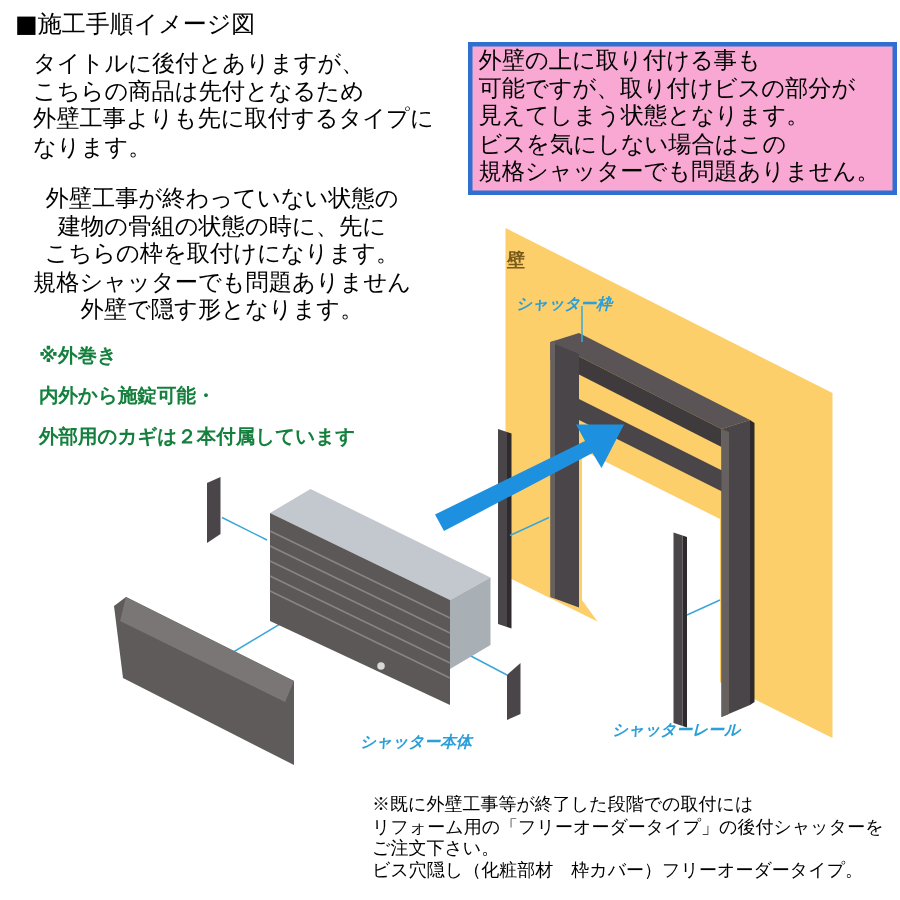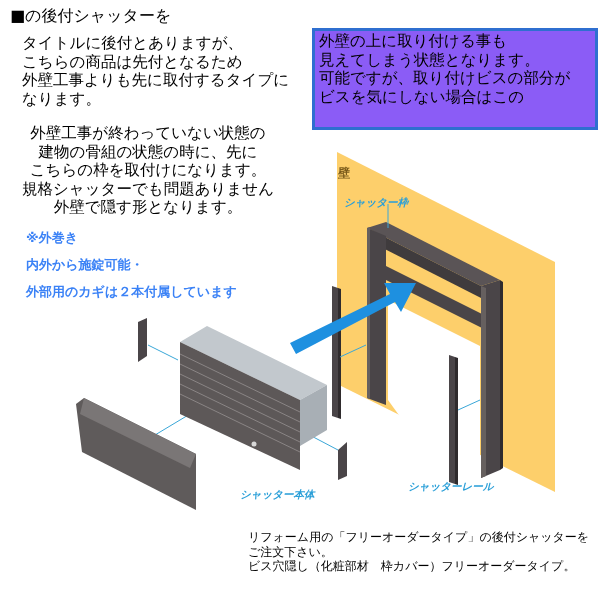--- a/index.html
+++ b/index.html
@@ -1,25 +1,25 @@
 <!DOCTYPE html>
 <html><head>
   <meta charset="utf-8">
   <style>
     html, body { margin: 0; padding: 0; background: #ffffff; }
     body { width: 600px; height: 600px; position: relative; overflow: hidden;
            font-family: "DejaVu Sans", "Liberation Sans", sans-serif; color: #000; }
     .abs { position: absolute; }
     .title { left: 10px; top: 6px; font-size: 16px; line-height: 20px; white-space: nowrap; }
     .intro { left: 22px; top: 34px; font-size: 15.5px; line-height: 18.5px; }
-    .intro div, .para2 div, .note div, .footnote div { white-space: nowrap; }
+    .intro div, .para2 div, .note div, .footnote div { white-space: nowrap; font-family: Liberation Mono, monospace; }
     .para2 { left: 22px; top: 124px; font-size: 15.5px; line-height: 18.5px; text-align: center; }
     .note { left: 312px; top: 28px; width: 274px; height: 95px; border: 3px solid #2f6fd0;
-            padding: 1px 2px 0 4px; font-size: 15.5px; line-height: 18.6px; background: #8b5cf6; }
-    .features { left: 26px; top: 224px; color: #3b82f6; font-weight: bold; font-size: 13px; line-height: 27px; }
+            padding: 1px 2px 0 4px; font-size: 15.5px; line-height: 18.6px; background: #f9a8d4; }
+    .features { left: 26px; top: 224px; color: #15803d; font-weight: bold; font-size: 13px; line-height: 27px; }
     .features div { white-space: nowrap; }
     .footnote { left: 248px; top: 530px; font-size: 12px; line-height: 14.5px; }
     .lbl { color: #2a9fd8; font-size: 10.5px; font-weight: bold; white-space: nowrap; font-style: italic; }
     .wall-lbl { color: #7a5a1a; font-size: 12px; font-weight: bold; }
     svg.illus { position: absolute; left: 0; top: 0; }
   </style>
 </head>
 <body>
 
 <svg class="illus" width="600" height="600" viewBox="0 0 600 600">
@@ -82,52 +82,54 @@
   </g>
 
   <polygon points="338,450 347,442 347,476 338,480" fill="#4a4548"></polygon>
 
   <g>
     <polygon points="76,404 84,398 196,454 196,510 82,452" fill="#5f5b5b"></polygon>
     <polygon points="84,398 196,454 190,468 80,414" fill="#7a7676"></polygon>
   </g>
 </svg>
 
-<div class="abs title">■の後付シャッターを</div>
+<div class="abs title">■施工手順イメージ図</div>
 
 <div class="abs intro">
   <div>タイトルに後付とありますが、</div>
   <div>こちらの商品は先付となるため</div>
   <div>外壁工事よりも先に取付するタイプに</div>
   <div>なります。</div>
 </div>
 
 <div class="abs para2">
   <div>外壁工事が終わっていない状態の</div>
   <div>建物の骨組の状態の時に、先に</div>
   <div>こちらの枠を取付けになります。</div>
   <div>規格シャッターでも問題ありません</div>
   <div>外壁で隠す形となります。</div>
 </div>
 
 <div class="abs note">
   <div>外壁の上に取り付ける事も</div>
+  <div>可能ですが、取り付けビスの部分が</div>
   <div>見えてしまう状態となります。</div>
-  <div>可能ですが、取り付けビスの部分が</div>
   <div>ビスを気にしない場合はこの</div>
+  <div>規格シャッターでも問題ありません。</div>
 </div>
 
 <div class="abs features">
   <div>※外巻き</div>
   <div>内外から施錠可能・</div>
   <div>外部用のカギは２本付属しています</div>
 </div>
 
 <div class="abs wall-lbl" style="left:338px; top:165px;">壁</div>
 <div class="abs lbl" style="left:344px; top:196px;">シャッター枠</div>
 <div class="abs lbl" style="left:240px; top:488px;">シャッター本体</div>
 <div class="abs lbl" style="left:408px; top:480px;">シャッターレール</div>
 
 <div class="abs footnote">
+  <div>※既に外壁工事等が終了した段階での取付には</div>
   <div>リフォーム用の「フリーオーダータイプ」の後付シャッターを</div>
   <div>ご注文下さい。</div>
   <div>ビス穴隠し（化粧部材　枠カバー）フリーオーダータイプ。</div>
 </div>
 
 </body></html>

